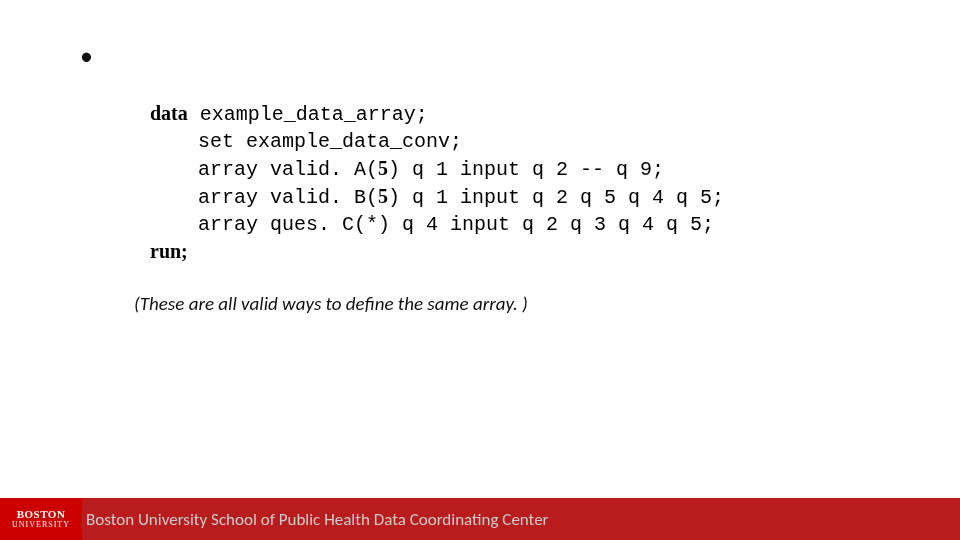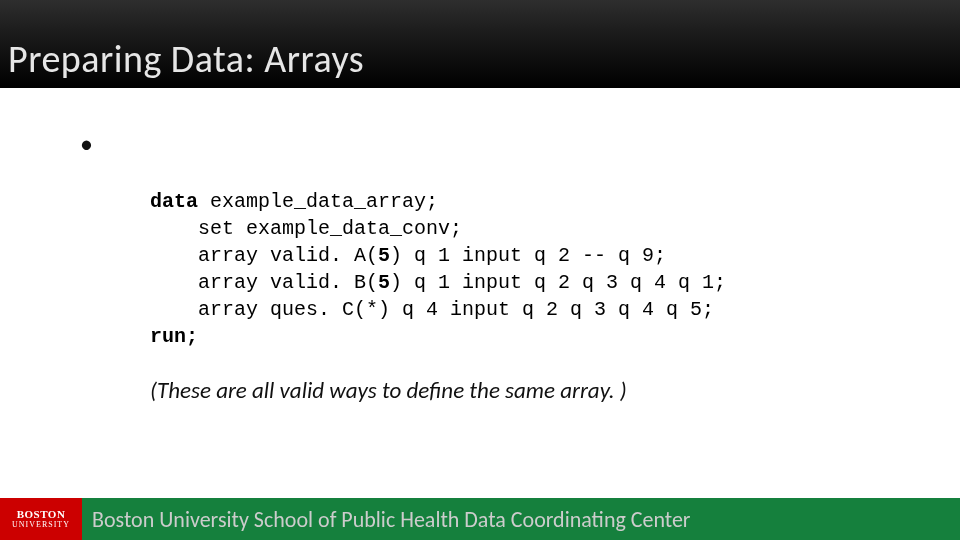--- a/index.html
+++ b/index.html
@@ -15,53 +15,50 @@
   .bullet-line { display: flex; align-items: baseline; font-size: 26px; color: #111; margin-bottom: 28px; }
   .bullet-dot { margin-right: 10px; }
   .code-block {
     font-family: "Courier New", Courier, monospace;
     font-size: 20px;
     line-height: 1.35;
     margin-left: 70px;
     color: #000;
     white-space: pre;
   }
-  .code-block .kw { font-weight: bold; }
-  .note { font-style: italic; font-size: 23px; margin-left: 70px; margin-top: 26px; color: #111; }
+  .code-block .kw { font-weight: bold; font-family: Liberation Serif, serif; }
+  .note { font-style: italic; font-size: 19px; margin-left: 54px; margin-top: 26px; color: #111; }
   .footer {
     position: absolute; left: 0; right: 0; bottom: 0; height: 42px;
-    background: #15803d; display: flex; align-items: center;
+    background: #b91c1c; display: flex; align-items: center;
   }
   .logo {
     width: 82px; height: 42px; background: #c00; display: flex; flex-direction: column;
     align-items: center; justify-content: center; color: #fff; font-size: 11px; line-height: 1.05;
     font-family: Georgia, "Times New Roman", serif; letter-spacing: 0.5px;
   }
   .logo .l1 { font-weight: bold; }
   .logo .l2 { font-size: 8px; letter-spacing: 1px; }
-  .footer-text { color: #ccc; font-size: 22px; margin-left: 10px; font-weight: 400; }
+  .footer-text { color: #ccc; font-size: 17px; margin-left: 4px; font-weight: 400; }
 </style>
 </head>
 <body>
 
 <div class="slide">
 
-  <div class="title-bar">
-    <div class="title-text">Preparing Data: Arrays</div>
-  </div>
 
   <div class="content">
     <div class="bullet-line">
       <span class="bullet-dot">•</span>
     </div>
 
     <div class="code-block"><span class="kw">data</span><span> example_data_array;</span>
 <span>    set example_data_conv;</span>
 <span>    array valid. A(</span><span class="kw">5</span><span>) q 1 input q 2 -- q 9;</span>
-<span>    array valid. B(</span><span class="kw">5</span><span>) q 1 input q 2 q 3 q 4 q 1;</span>
+<span>    array valid. B(</span><span class="kw">5</span><span>) q 1 input q 2 q 5 q 4 q 5;</span>
 <span>    array ques. C(*) q 4 input q 2 q 3 q 4 q 5;</span>
 <span class="kw">run;</span></div>
 
     <div class="note">(These are all valid ways to define the same array. )</div>
   </div>
 
   <div class="footer">
     <div class="logo">
       <span class="l1">BOSTON</span>
       <span class="l2">UNIVERSITY</span>

